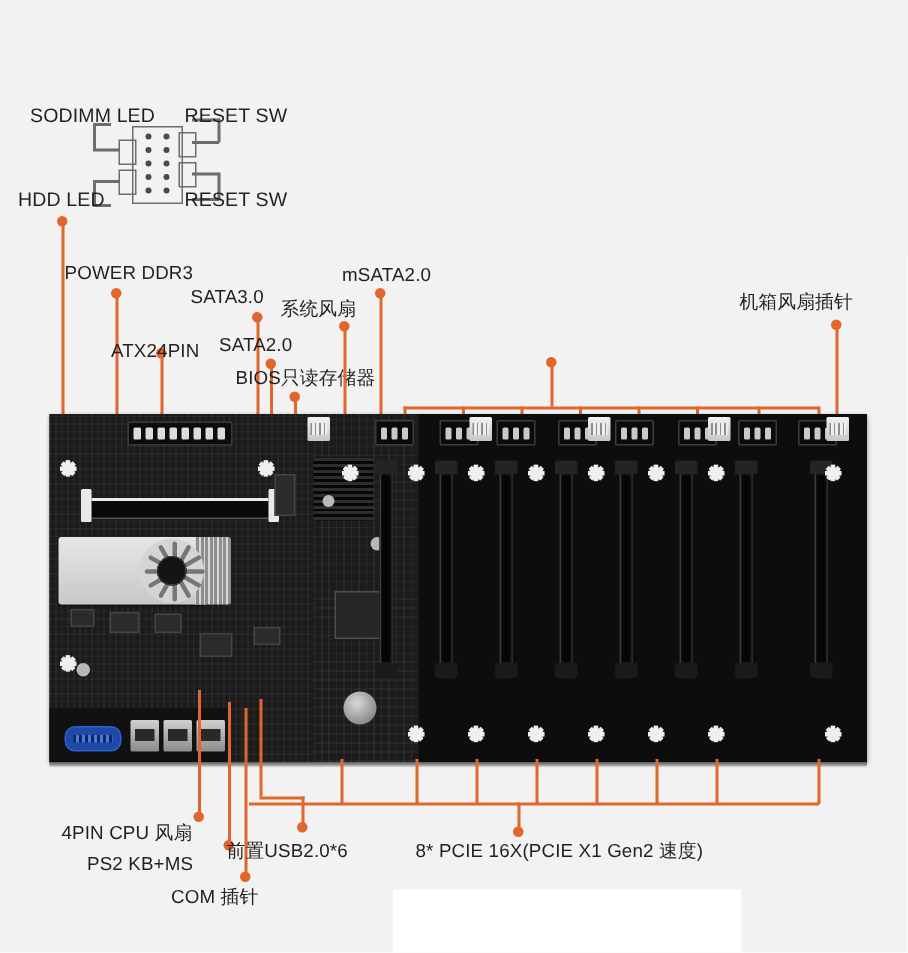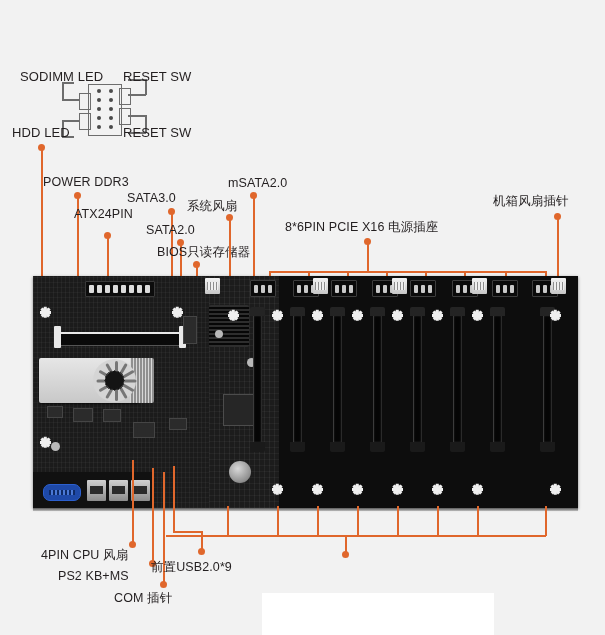--- a/index.html
+++ b/index.html
@@ -177,21 +177,21 @@
 
   <div class="dot" style="left:38px;top:144px"></div>
   <div class="ln v" style="left:41px;top:148px;height:130px"></div>
 
   <div class="dot" style="left:74px;top:192px"></div>
   <div class="ln v" style="left:77px;top:196px;height:82px"></div>
   <div class="lbl" style="left:43px;top:176px">POWER DDR3</div>
 
   <div class="dot" style="left:104px;top:232px"></div>
   <div class="ln v" style="left:107px;top:236px;height:42px"></div>
-  <div class="lbl" style="left:74px;top:208px">ATX24PIN</div>
+  <div class="lbl" style="left:74px;top:228px">ATX24PIN</div>
 
   <div class="dot" style="left:168px;top:208px"></div>
   <div class="ln v" style="left:171px;top:212px;height:66px"></div>
   <div class="lbl" style="left:127px;top:192px">SATA3.0</div>
 
   <div class="dot" style="left:177px;top:239px"></div>
   <div class="ln v" style="left:180px;top:243px;height:35px"></div>
   <div class="lbl" style="left:146px;top:224px">SATA2.0</div>
 
   <div class="dot" style="left:193px;top:261px"></div>
@@ -199,21 +199,20 @@
   <div class="lbl" style="left:157px;top:246px">BIOS只读存储器</div>
 
   <div class="dot" style="left:226px;top:214px"></div>
   <div class="ln v" style="left:229px;top:218px;height:60px"></div>
   <div class="lbl" style="left:187px;top:200px">系统风扇</div>
 
   <div class="dot" style="left:250px;top:192px"></div>
   <div class="ln v" style="left:253px;top:196px;height:82px"></div>
   <div class="lbl" style="left:228px;top:177px">mSATA2.0</div>
 
-  <div class="lbl" style="left:285px;top:221px">8*6PIN PCIE X16 电源插座</div>
   <div class="dot" style="left:364px;top:238px"></div>
   <div class="ln v" style="left:367px;top:242px;height:29px"></div>
   <div class="ln h" style="left:269px;top:271px;width:277px"></div>
   <div class="ln v" style="left:269px;top:271px;height:9px"></div>
   <div class="ln v" style="left:308px;top:271px;height:9px"></div>
   <div class="ln v" style="left:347px;top:271px;height:9px"></div>
   <div class="ln v" style="left:386px;top:271px;height:9px"></div>
   <div class="ln v" style="left:425px;top:271px;height:9px"></div>
   <div class="ln v" style="left:464px;top:271px;height:9px"></div>
   <div class="ln v" style="left:505px;top:271px;height:9px"></div>
@@ -431,29 +430,30 @@
   <div class="lbl" style="left:58px;top:570px">PS2 KB+MS</div>
 
   <div class="ln v" style="left:163px;top:472px;height:113px"></div>
   <div class="dot" style="left:160px;top:581px"></div>
   <div class="lbl" style="left:114px;top:592px">COM 插针</div>
 
   <div class="ln v" style="left:173px;top:466px;height:65px"></div>
   <div class="ln h" style="left:173px;top:531px;width:30px"></div>
   <div class="ln v" style="left:201px;top:531px;height:20px"></div>
   <div class="dot" style="left:198px;top:548px"></div>
-  <div class="lbl" style="left:151px;top:561px">前置USB2.0*9</div>
+  <div class="lbl" style="left:151px;top:561px">前置USB2.0*6</div>
 
   <div class="ln h" style="left:166px;top:535px;width:380px"></div>
   <div class="ln v" style="left:277px;top:506px;height:30px"></div>
   <div class="ln v" style="left:317px;top:506px;height:30px"></div>
   <div class="ln v" style="left:357px;top:506px;height:30px"></div>
   <div class="ln v" style="left:397px;top:506px;height:30px"></div>
   <div class="ln v" style="left:437px;top:506px;height:30px"></div>
   <div class="ln v" style="left:477px;top:506px;height:30px"></div>
   <div class="ln v" style="left:545px;top:506px;height:30px"></div>
   <div class="ln v" style="left:227px;top:506px;height:30px"></div>
   <div class="ln v" style="left:345px;top:535px;height:19px"></div>
   <div class="dot" style="left:342px;top:551px"></div>
+  <div class="lbl" style="left:277px;top:561px">8* PCIE 16X(PCIE X1 Gen2 速度)</div>
 
   <div id="whitebox"></div>
 
 </div>
 
 </body></html>

